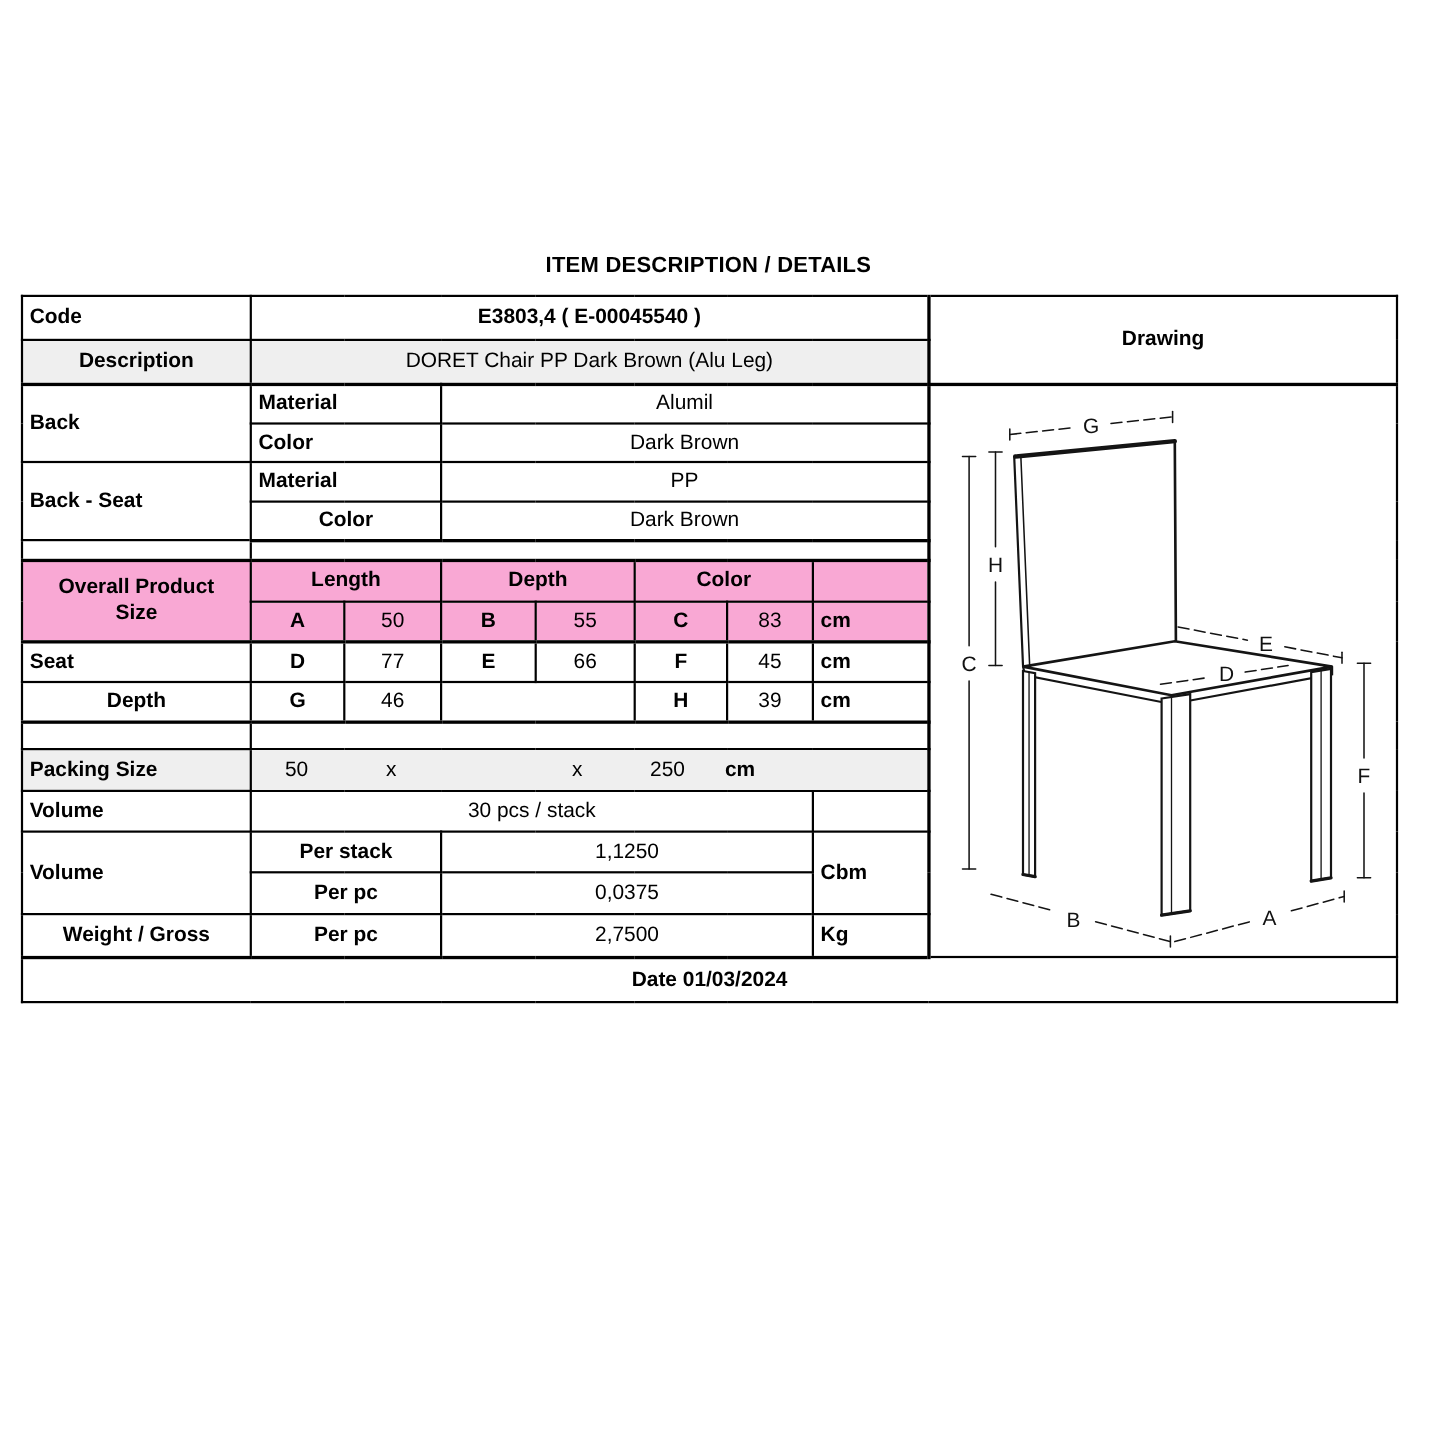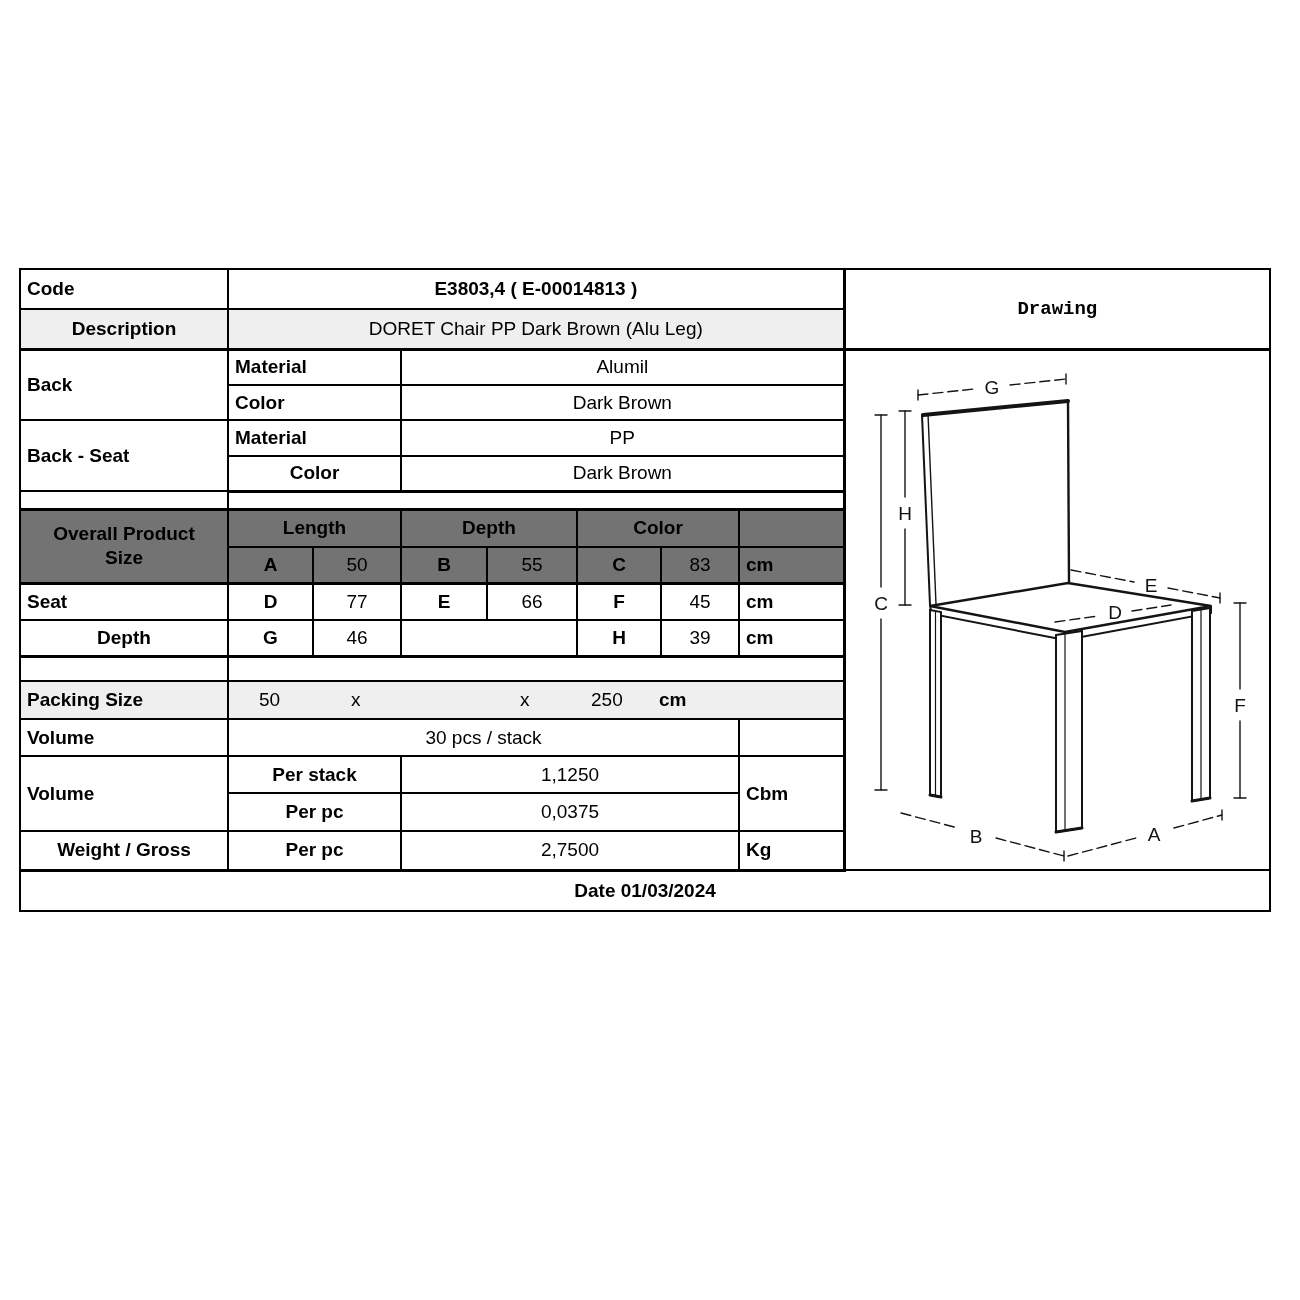--- a/index.html
+++ b/index.html
@@ -9,59 +9,60 @@
          font-size:20px;font-weight:bold;letter-spacing:.2px;}
   table.spec{position:absolute;left:19px;top:268px;width:1250px;
              border-collapse:collapse;table-layout:fixed;
              border:2px solid #f9a8d4;}
   table.spec td{border:2px solid #000;font-size:19px;vertical-align:middle;
                 padding:0 6px;overflow:hidden;}
   .lbl{font-weight:bold;text-align:left;}
   .ctr{text-align:center;}
   .b{font-weight:bold;}
   .grey{background:#efefef;}
-  .yellow{background:#737373;}
+  .yellow{background:#f9a8d4;}
   .tt1{border-top-width:1px !important;}
   .tt3{border-top-width:3px !important;}
   .bb3{border-bottom-width:3px !important;text-align:center;}
   .divL{border-left-width:3px !important;}
   .unit{font-weight:bold;text-align:left;padding-left:9px;}
   .ops-label-inner{display:inline-block;max-width:172px;font-weight:bold;line-height:1.25;}
-  .draw-head{text-align:center;font-weight:bold;font-family:Liberation Mono, monospace;}
+  .draw-head{text-align:center;font-weight:bold;}
   .canvas-cell{position:relative;padding:0 !important;}
   .canvas-cell svg{position:absolute;left:0;top:0;}
   .pack-cell{position:relative;}
   .pack-cell span{position:absolute;top:50%;transform:translateY(-50%);}
   .pk0{left:30px;} .pk1{left:122px;} .pk2{left:203px;margin-top:46px;}
   .pk3{left:291px;} .pk4{left:362px;} .pk5{left:430px;font-weight:bold;}
   .dimtxt{font-size:19px;fill:#111;}
 </style>
 </head>
 <body>
 
 <div class="stage">
 
+  <div class="title">ITEM DESCRIPTION / DETAILS</div>
 
   <table class="spec">
     <colgroup>
       <col style="width:208px">
         <col style="width:85px">
         <col style="width:88px">
       <col style="width:86px">
         <col style="width:90px">
         <col style="width:84px">
       <col style="width:78px">
         <col style="width:105px">
         <col style="width:426px">
     </colgroup>
 
     <tbody>
         <tr style="height:40px">
       <td class="lbl">Code</td>
-      <td colspan="7" class="ctr b">E3803,4  ( E-00014813 )</td>
+      <td colspan="7" class="ctr b">E3803,4  ( E-00045540 )</td>
       <td rowspan="2" class="draw-head divL bb3">Drawing</td>
     </tr>
 
     <tr style="height:40px">
       <td class="lbl grey bb3">Description</td>
       <td colspan="7" class="ctr grey bb3">DORET Chair PP Dark Brown (Alu Leg)</td>
     </tr>
 
     <tr style="height:36px">
       <td rowspan="2" class="lbl">Back</td>

